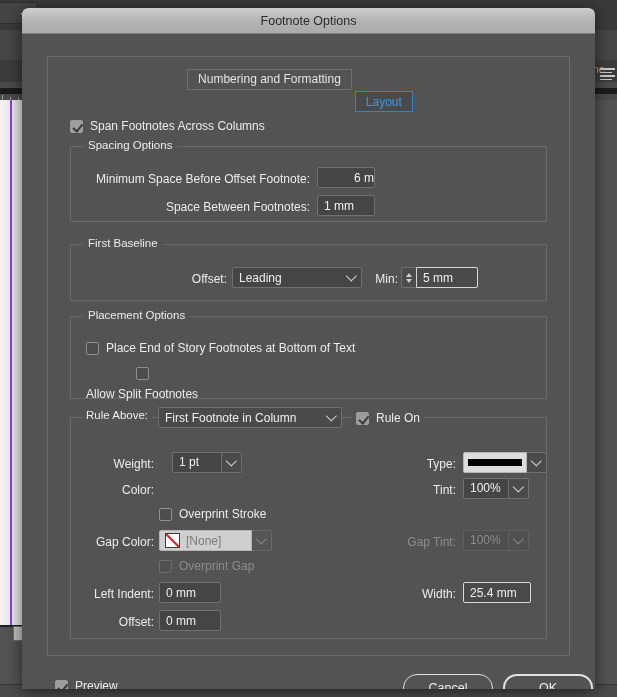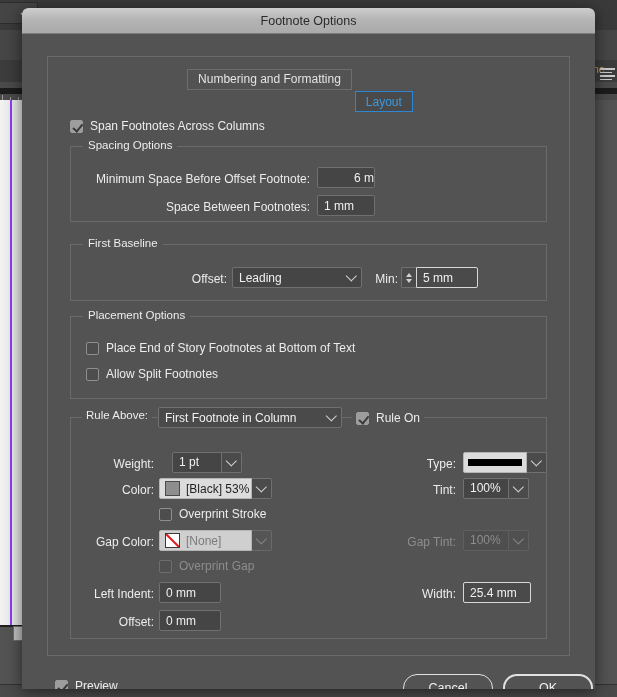--- a/index.html
+++ b/index.html
@@ -550,21 +550,21 @@
     </div>
     <input class="tinput light-border" style="left: 394px; top: 233px; width: 62px; border-radius: 0px 2px 2px 0px;" value="5 mm">
 
     <div class="group" style="left:48px; top:282px; width:477px; height:83px;">
       <div class="group-title">Placement Options</div>
     </div>
     <div class="checkrow" style="left:64px; top:307px;">
       <div class="cbox"></div>
       <div class="clabel">Place End of Story Footnotes at Bottom of Text</div>
     </div>
-    <div class="checkrow" style="left:64px; top:333px;">
+    <div class="checkrow" style="left:64px; top:333px;flex-direction:column;">
       <div class="cbox"></div>
       <div class="clabel">Allow Split Footnotes</div>
     </div>
 
     <div class="group" style="left:48px; top:383px; width:477px; height:222px;"></div>
 
     <div class="group-title" style="position:absolute; left:60px; top:375px; padding:0 4px;">Rule Above:</div>
     <div class="dsel" style="left:136px; top:373px; width:184px; background:#4a4a4a;">
       <div class="dsel-text">First Footnote in Column</div>
       <div class="dsel-arrow">
@@ -588,29 +588,20 @@
     <div class="lsel" style="left:441px; top:418px; width:84px;">
       <div class="lsel-field" style="padding-left:0;">
         <div class="swatch-rule"></div>
       </div>
       <div class="lsel-btn">
           <div class="chev"></div>
         </div>
     </div>
 
     <div class="fieldlabel" style="left:60px; top:449px; width:72px;">Color:</div>
-    <div class="lsel" style="left:137px; top:444px; width:113px;">
-      <div class="lsel-field">
-        <div class="swatch-gray"></div>
-        <div class="lsel-text">[Black] 53%</div>
-      </div>
-      <div class="lsel-btn">
-          <div class="chev"></div>
-        </div>
-    </div>
 
     <div class="fieldlabel" style="left:386px; top:449px; width:48px;">Tint:</div>
     <div class="combo" style="left:441px; top:444px; width:66px;">
       <div class="combo-field">100%</div>
       <div class="combo-btn">
           <div class="chev"></div>
         </div>
     </div>
 
     <div class="checkrow" style="left:137px; top:473px;">

